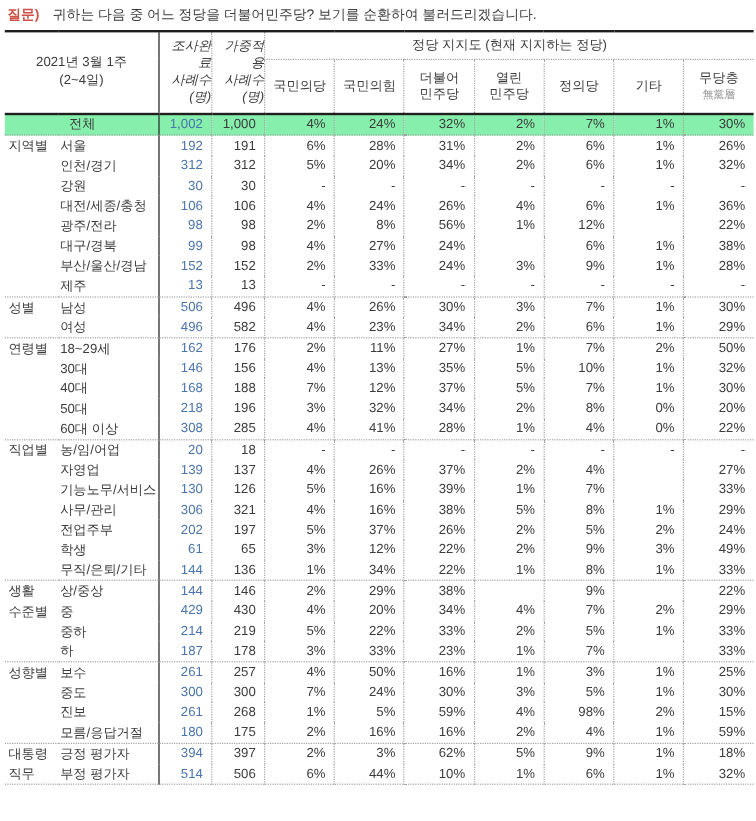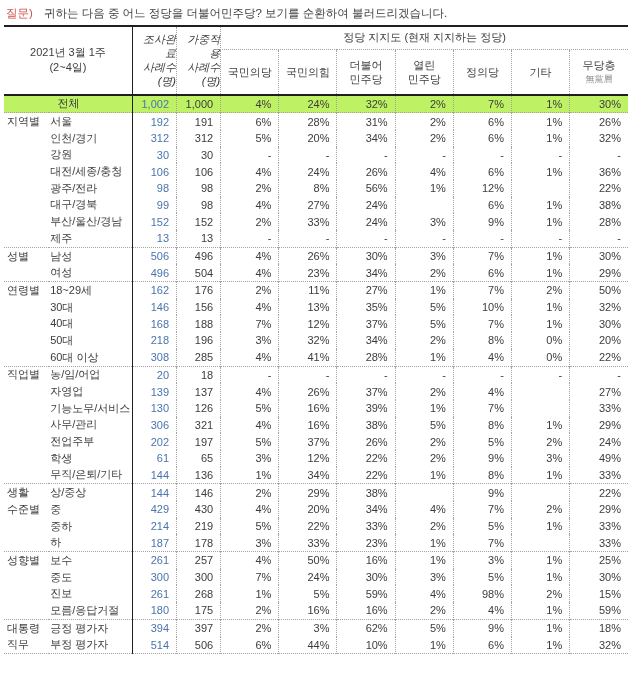--- a/index.html
+++ b/index.html
@@ -3,21 +3,21 @@
 <meta charset="utf-8">
 <style>
   html,body{margin:0;padding:0;}
   body{
     width:630px;height:684px;background:#ffffff;
     font-family:"Liberation Sans","DejaVu Sans",sans-serif;
     color:#3c3c3c;overflow:hidden;
   }
   
   .question{display:flex;padding:5px 4px 3px 6px;font-size:11.5px;line-height:16.5px;}
-  .q-label{color:#cf5148;font-weight:400;width:38px;flex:none;}
+  .q-label{color:#cf5148;font-weight:700;width:38px;flex:none;}
   .q-lines{flex:1;}
   
   table{
     border-collapse:collapse;table-layout:fixed;width:624px;margin-left:4px;
     border-top:2.5px solid #1f1f1f;border-bottom:1px dotted #a3a3a3;
   }
   thead{border-bottom:2.5px solid #1f1f1f;}
   th{font-weight:400;font-size:11px;padding:0;vertical-align:middle;}
   .period{white-space:pre-line;line-height:15px;text-align:center;border-bottom:2.5px solid #1f1f1f;}
   .nhead{white-space:pre-line;line-height:14px;text-align:right;border-bottom:2.5px solid #1f1f1f;font-style:italic;}
@@ -26,21 +26,21 @@
   .ph div{line-height:14px;}
   .muted{color:#8f8f8f;font-size:9px;line-height:10px;}
   .solidl{border-left:1.5px solid #1f1f1f;}
   .dotl{border-left:1px dotted #a3a3a3;}
   tbody td{height:16.7px;font-size:11px;padding:0;vertical-align:middle;}
   .num{text-align:right;padding-right:7px;}
   .blue{color:#4a74ac;}
   .grp{padding-left:3px;text-align:left;}
   .lbl{padding-left:1px;text-align:left;}
   .center{text-align:center;}
-  tr.total td{background:#bef264;}
+  tr.total td{background:#86efac;}
   tr.sec td{border-top:1px dotted #a3a3a3;}
 </style>
 </head>
 <body>
 
 <div class="question">
   <div class="q-label">질문)</div>
   <div class="q-lines">
     <div>귀하는 다음 중 어느 정당을 더불어민주당? 보기를 순환하여 불러드리겠습니다.</div>
   </div>
@@ -226,21 +226,21 @@
         <td class="num dotl">30%</td>
         <td class="num dotl">3%</td>
         <td class="num dotl">7%</td>
         <td class="num dotl">1%</td>
         <td class="num dotl">30%</td>
       </tr>
       <tr>
         <td class="grp"></td>
         <td class="lbl">여성</td>
         <td class="num blue solidl">496</td>
-        <td class="num dotl">504</td>
+        <td class="num dotl">582</td>
         <td class="num dotl">4%</td>
         <td class="num dotl">23%</td>
         <td class="num dotl">34%</td>
         <td class="num dotl">2%</td>
         <td class="num dotl">6%</td>
         <td class="num dotl">1%</td>
         <td class="num dotl">29%</td>
       </tr>
       <tr class="sec">
         <td class="grp">연령별</td>

